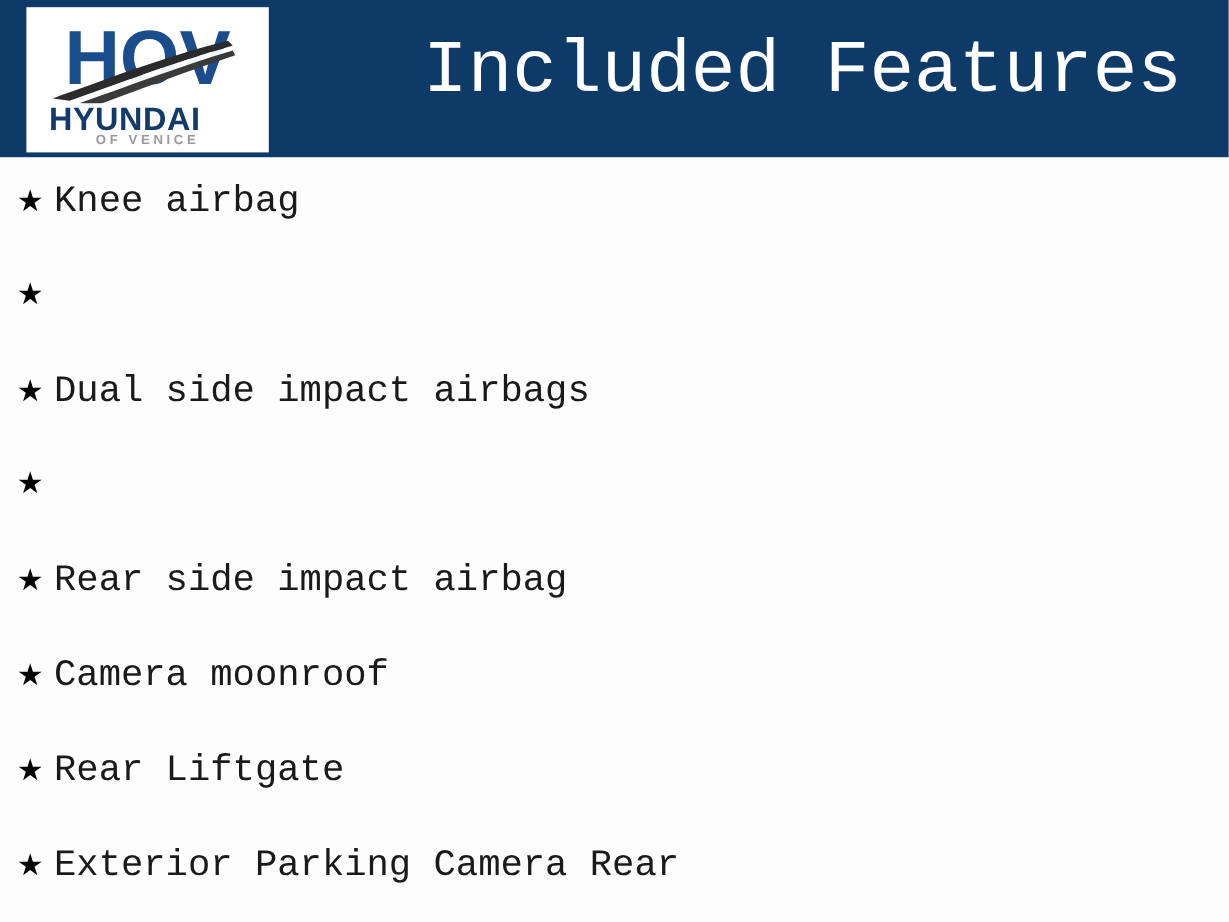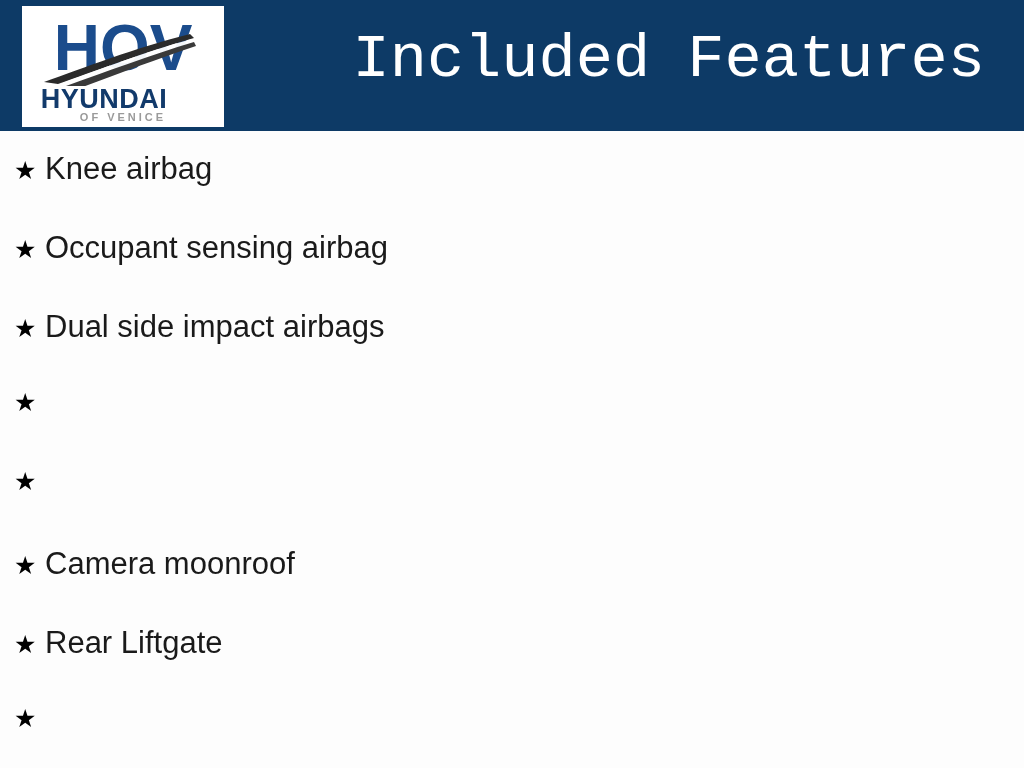--- a/index.html
+++ b/index.html
@@ -108,21 +108,21 @@
   .bullet-star {
     flex: 0 0 auto;
     width: 31px;
     font-size: 25px;
     line-height: 1;
     color: #000000;
     font-family: "DejaVu Sans", sans-serif;
   }
   .feature-label {
     flex: 0 1 auto;
-    font-family: Liberation Sans, sans-serif;
+    font-family: Liberation Mono, monospace;
     font-size: 31px;
     line-height: 1;
     color: #1a1a1a;
     white-space: nowrap;
   }
 </style>
 </head>
 <body>
 
 <div class="slide">
@@ -147,44 +147,45 @@
 
   <div class="features">
 
     <div class="feature-item">
       <span class="bullet-star">★</span>
       <span class="feature-label">Knee airbag</span>
     </div>
 
     <div class="feature-item">
       <span class="bullet-star">★</span>
-      <span class="feature-label">Occupant sensing airbag</span>
     </div>
 
     <div class="feature-item">
       <span class="bullet-star">★</span>
       <span class="feature-label">Dual side impact airbags</span>
     </div>
 
     <div class="feature-item">
       <span class="bullet-star">★</span>
     </div>
 
     <div class="feature-item">
       <span class="bullet-star">★</span>
+      <span class="feature-label">Rear side impact airbag</span>
     </div>
 
     <div class="feature-item">
       <span class="bullet-star">★</span>
       <span class="feature-label">Camera moonroof</span>
     </div>
 
     <div class="feature-item">
       <span class="bullet-star">★</span>
       <span class="feature-label">Rear Liftgate</span>
     </div>
 
     <div class="feature-item">
       <span class="bullet-star">★</span>
+      <span class="feature-label">Exterior Parking Camera Rear</span>
     </div>
 
   </div>
 </div>
 
 </body></html>

